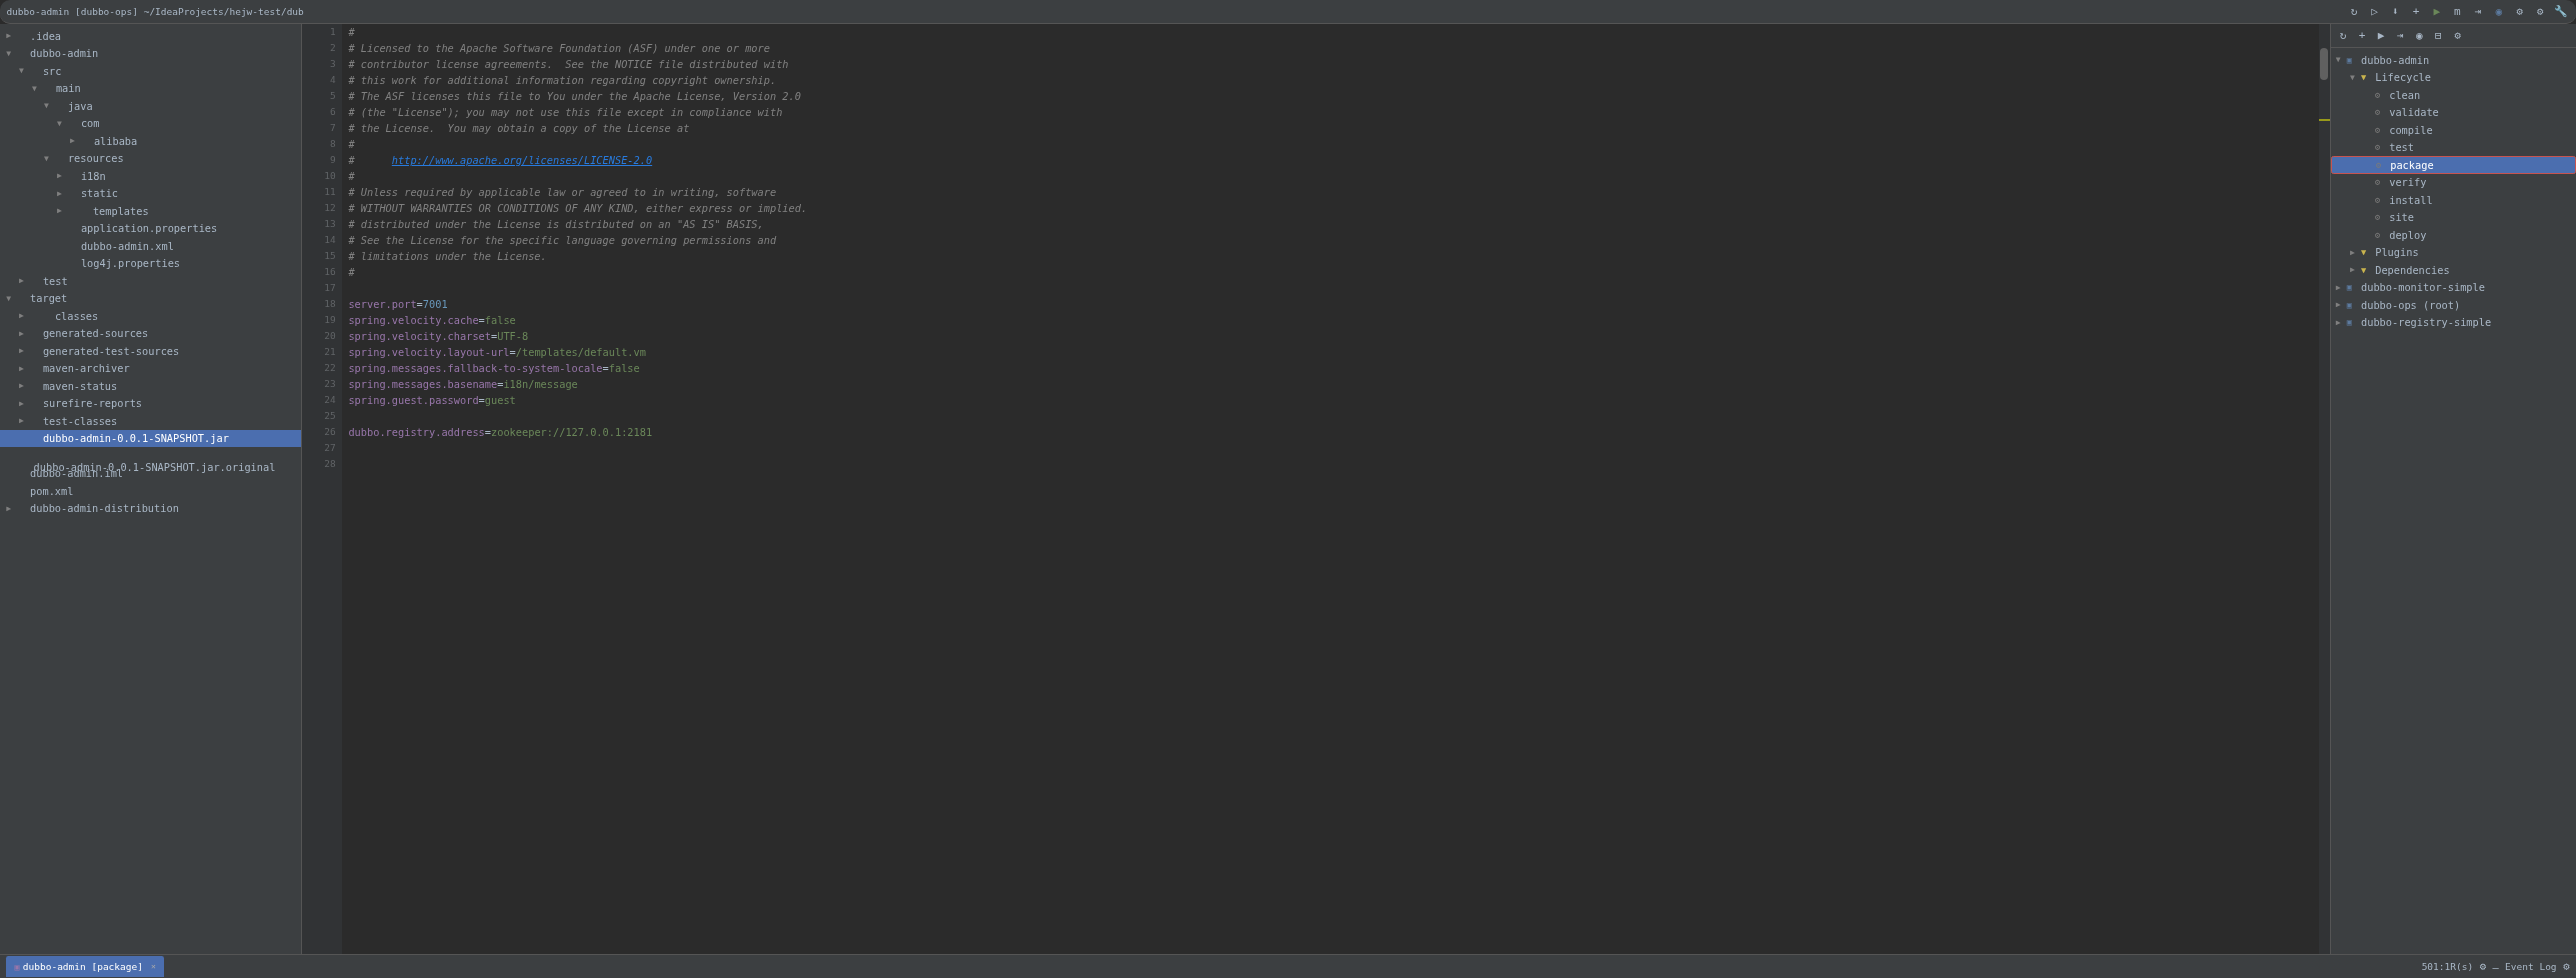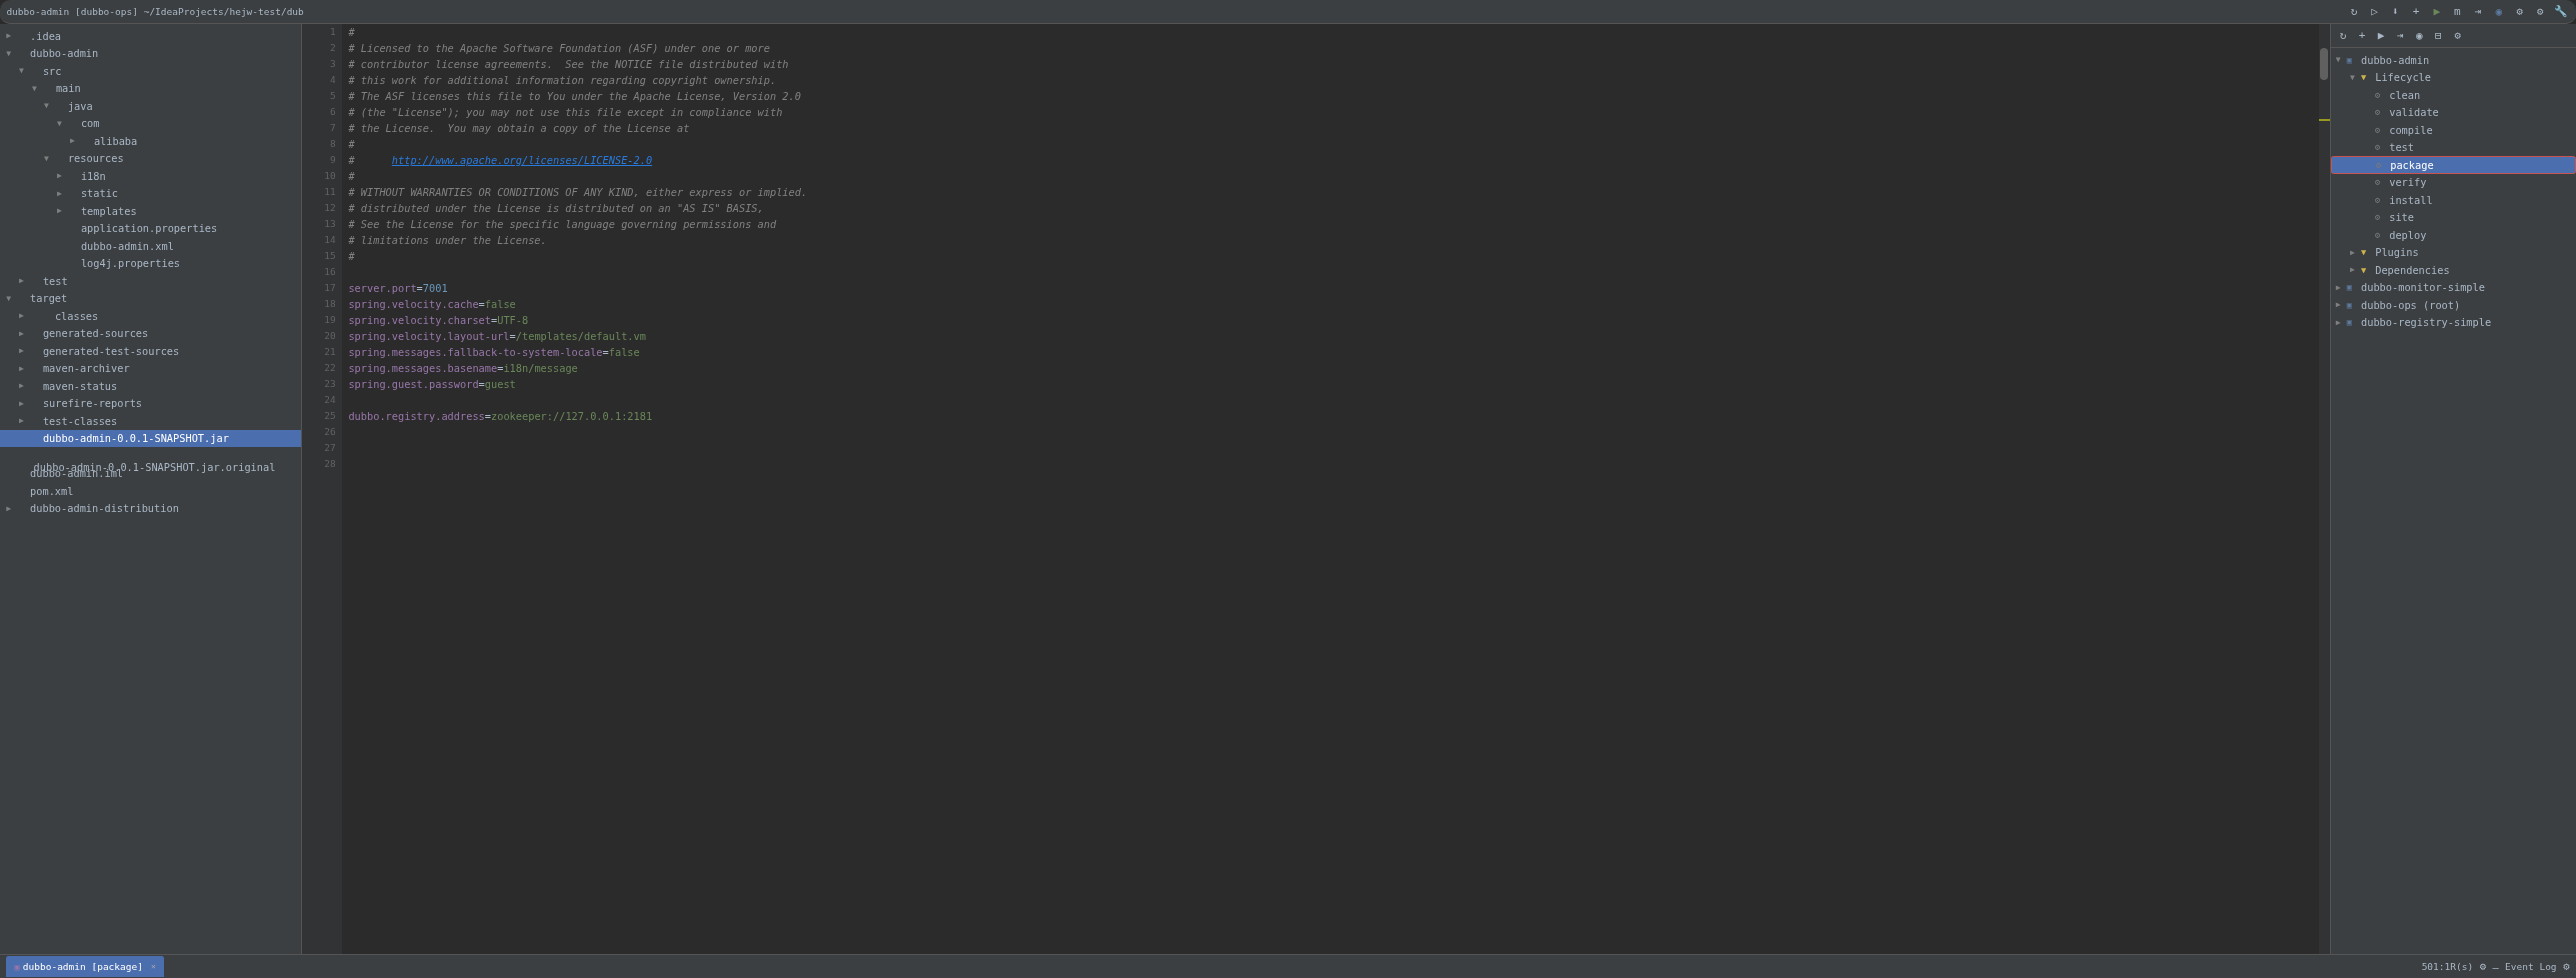--- a/index.html
+++ b/index.html
@@ -150,21 +150,21 @@
             <span style="font-size: 10.3px;">i18n</span>
           </div>
           <div class="tree-item" style="padding-left: 54px;">
             <span class="tree-arrow">▶</span>
             <span class="tree-icon" style="font-size: 9.5px;"></span>
             <span style="font-size: 10.3px;">static</span>
           </div>
           <div class="tree-item" style="padding-left: 54px;">
             <span class="tree-arrow">▶</span>
             <span class="tree-icon" style="font-size: 9.5px;"></span>
-            <span style="font-size: 10.3px;">templates</span>
+            <span style="font-size: 10.3px; margin-left: 12px;">templates</span>
           </div>
           <div class="tree-item" style="padding-left: 54px;">
             <span class="tree-arrow"></span>
             <span class="tree-icon" style="font-size: 9.5px;"></span>
             <span style="font-size: 10.3px;">application.properties</span>
           </div>
           <div class="tree-item" style="padding-left: 54px;">
             <span class="tree-arrow"></span>
             <span class="tree-icon" style="font-size: 9.5px;"></span>
             <span style="font-size: 10.3px;">dubbo-admin.xml</span>
@@ -285,20 +285,21 @@
           <div class="code-line"><span class="comment">#</span></div>
           <div class="code-line"><span class="comment"># Licensed to the Apache Software Foundation (ASF) under one or more</span></div>
           <div class="code-line"><span class="comment"># contributor license agreements.  See the NOTICE file distributed with</span></div>
           <div class="code-line"><span class="comment"># this work for additional information regarding copyright ownership.</span></div>
           <div class="code-line"><span class="comment"># The ASF licenses this file to You under the Apache License, Version 2.0</span></div>
           <div class="code-line"><span class="comment"># (the "License"); you may not use this file except in compliance with</span></div>
           <div class="code-line"><span class="comment"># the License.  You may obtain a copy of the License at</span></div>
           <div class="code-line"><span class="comment">#</span></div>
           <div class="code-line"><span class="comment">#      </span><span class="comment url-link">http://www.apache.org/licenses/LICENSE-2.0</span></div>
           <div class="code-line"><span class="comment">#</span></div>
+          <div class="code-line"><span class="comment"># Unless required by applicable law or agreed to in writing, software</span></div>
           <div class="code-line"><span class="comment"># WITHOUT WARRANTIES OR CONDITIONS OF ANY KIND, either express or implied.</span></div>
           <div class="code-line"><span class="comment"># distributed under the License is distributed on an "AS IS" BASIS,</span></div>
           <div class="code-line"><span class="comment"># See the License for the specific language governing permissions and</span></div>
           <div class="code-line"><span class="comment"># limitations under the License.</span></div>
           <div class="code-line"><span class="comment">#</span></div>
           <div class="code-line"></div>
           <div class="code-line"><span class="prop-key">server.port</span><span class="prop-equals">=</span><span class="prop-value-num">7001</span></div>
           <div class="code-line"><span class="prop-key">spring.velocity.cache</span><span class="prop-equals">=</span><span class="prop-value">false</span></div>
           <div class="code-line"><span class="prop-key">spring.velocity.charset</span><span class="prop-equals">=</span><span class="prop-value">UTF-8</span></div>
           <div class="code-line"><span class="prop-key">spring.velocity.layout-url</span><span class="prop-equals">=</span><span class="prop-value">/templates/default.vm</span></div>

